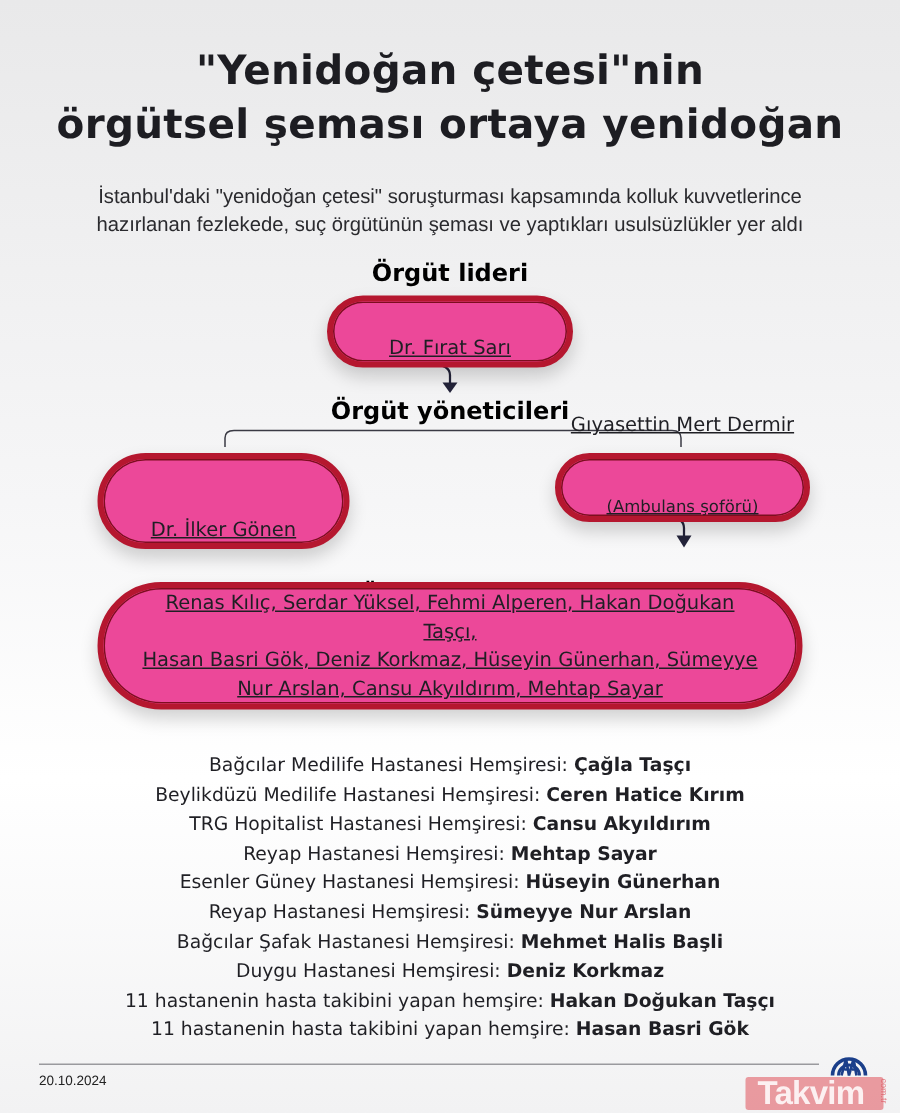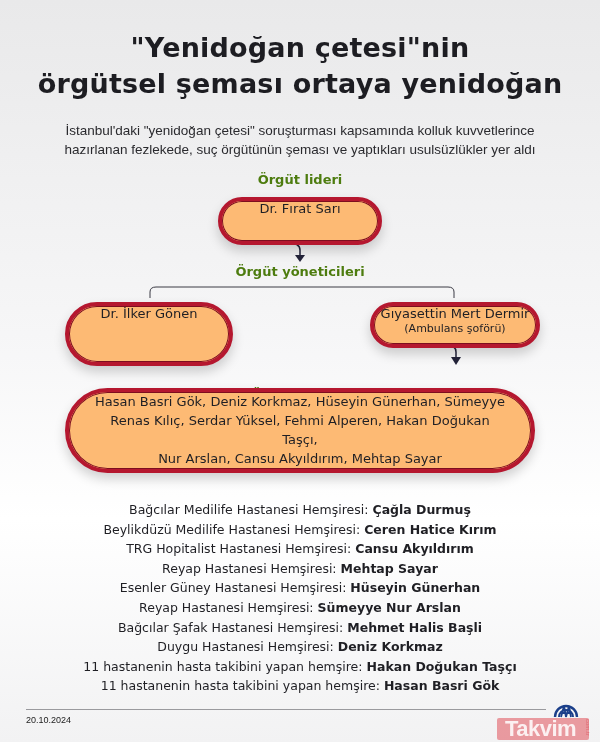--- a/index.html
+++ b/index.html
@@ -17,29 +17,29 @@
     font-size: 27px; font-weight: bold; line-height: 36px;
     letter-spacing: 0.2px; color: #1d1d22;
   }
   .subtitle {
     left: 0; width: 600px; top: 121px;
     text-align: center;
     font-family: "Liberation Sans", sans-serif;
     font-size: 13.5px; line-height: 19px; color: #2a2a2e;
   }
   .label {
-    text-align: center; font-size: 13px; font-weight: bold; color: #4d7c0f;
+    text-align: center; font-size: 16px; font-weight: bold; color: #000000;
   }
   .pill {
     border: 4px solid #b5172f;
     border-radius: 40px;
-    background: #fdba74;
+    background: #ec4899;
     box-shadow: 0 6px 12px rgba(0,0,0,0.18), inset 0 0 0 1px #7d0e1f;
-    display: flex; flex-direction: column; align-items: center; justify-content: flex-start;
-    text-align: center; color: #1f1f24;
+    display: flex; flex-direction: column; align-items: center; justify-content: flex-end;
+    text-align: center; color: #1f1f24; text-decoration: underline;
   }
   .pill-name { font-size: 13px; line-height: 16px; }
   .pill-sub { font-size: 11px; line-height: 13px; }
   .members-text { font-size: 13px; line-height: 19px; padding: 0 24px; }
   .nurse-list {
     left: 0; width: 600px; top: 500px;
     text-align: center; font-size: 12.5px; line-height: 19.6px; color: #1f1f24;
   }
   .nurse-list b { font-weight: bold; }
   .footer-line { left: 26px; top: 709px; width: 520px; height: 1px; background: #9a9a9e; }
@@ -75,36 +75,36 @@
 
 <div class="abs label" style="left:0;width:600px;top:172px;">Örgüt lideri</div>
 <div class="abs pill" style="left:218px;top:197px;width:164px;height:48px;">
   <span class="pill-name">Dr. Fırat Sarı</span>
 </div>
 
 <div class="abs label" style="left:0;width:600px;top:264px;">Örgüt yöneticileri</div>
 <div class="abs pill" style="left:65px;top:302px;width:168px;height:64px;">
   <span class="pill-name">Dr. İlker Gönen</span>
 </div>
-<div class="abs pill" style="left:370px;top:302px;width:170px;height:46px;">
+<div class="abs pill" style="left:370px;top:302px;width:170px;height:46px;gap:39px;">
   <span class="pill-name">Gıyasettin Mert Dermir</span>
   <span class="pill-sub">(Ambulans şoförü)</span>
 </div>
 
 <div class="abs label" style="left:0;width:600px;top:366px;margin-top:21px;">Örgüt üyeleri</div>
 <div class="abs pill" style="left:65px;top:388px;width:470px;height:85px;border-radius:44px;">
   <div class="members-text">
+    <div>Renas Kılıç, Serdar Yüksel, Fehmi Alperen, Hakan Doğukan Taşçı,</div>
     <div>Hasan Basri Gök, Deniz Korkmaz, Hüseyin Günerhan, Sümeyye</div>
-    <div>Renas Kılıç, Serdar Yüksel, Fehmi Alperen, Hakan Doğukan Taşçı,</div>
     <div>Nur Arslan, Cansu Akyıldırım, Mehtap Sayar</div>
   </div>
 </div>
 
 <div class="abs nurse-list">
-  <div><span>Bağcılar Medilife Hastanesi Hemşiresi:</span> <b>Çağla Durmuş</b></div>
+  <div><span>Bağcılar Medilife Hastanesi Hemşiresi:</span> <b>Çağla Taşçı</b></div>
   <div><span>Beylikdüzü Medilife Hastanesi Hemşiresi:</span> <b>Ceren Hatice Kırım</b></div>
   <div><span>TRG Hopitalist Hastanesi Hemşiresi:</span> <b>Cansu Akyıldırım</b></div>
   <div><span>Reyap Hastanesi Hemşiresi:</span> <b>Mehtap Sayar</b></div>
   <div><span>Esenler Güney Hastanesi Hemşiresi:</span> <b>Hüseyin Günerhan</b></div>
   <div><span>Reyap Hastanesi Hemşiresi:</span> <b>Sümeyye Nur Arslan</b></div>
   <div><span>Bağcılar Şafak Hastanesi Hemşiresi:</span> <b>Mehmet Halis Başli</b></div>
   <div><span>Duygu Hastanesi Hemşiresi:</span> <b>Deniz Korkmaz</b></div>
   <div><span>11 hastanenin hasta takibini yapan hemşire:</span> <b>Hakan Doğukan Taşçı</b></div>
   <div><span>11 hastanenin hasta takibini yapan hemşire:</span> <b>Hasan Basri Gök</b></div>
 </div>

